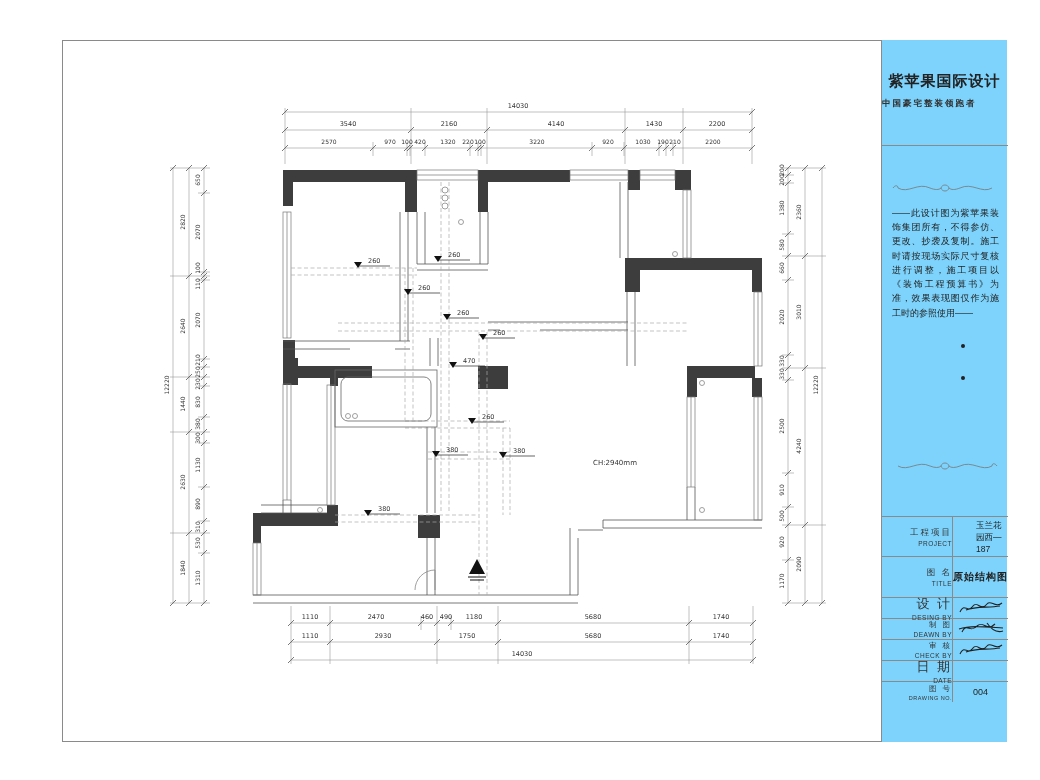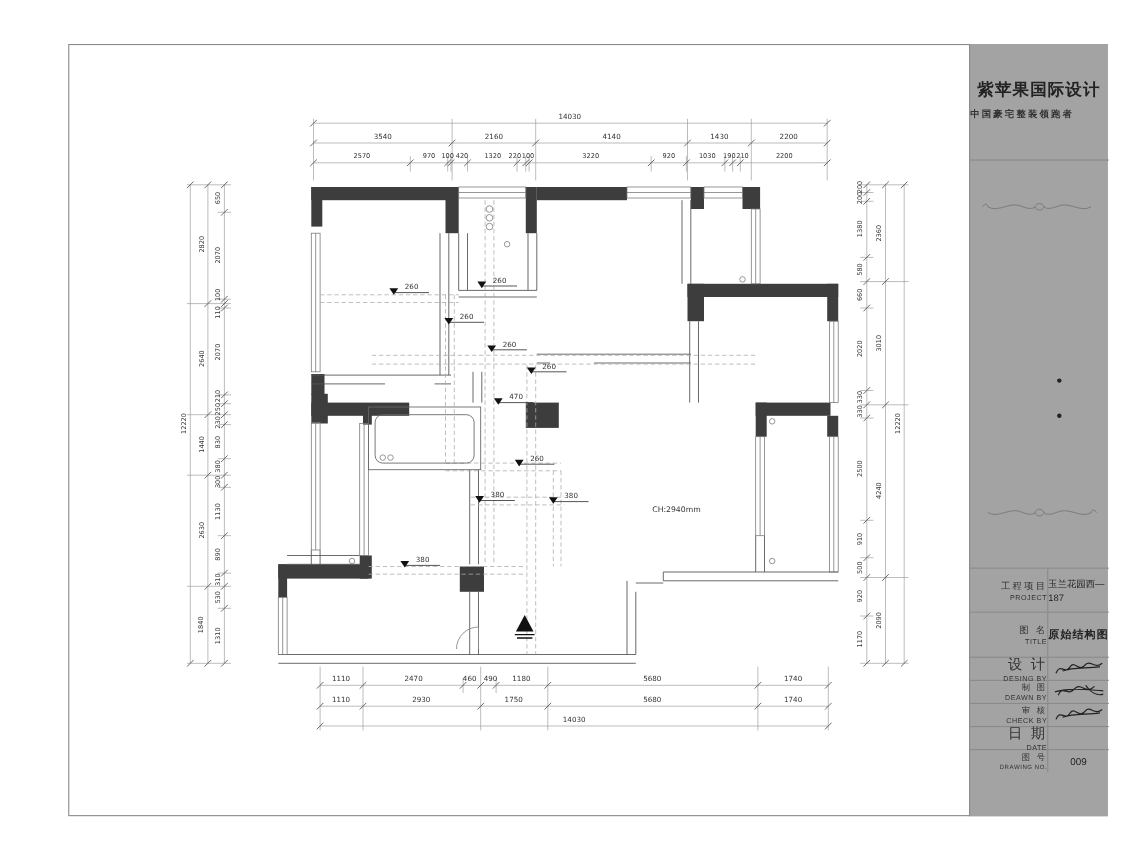--- a/index.html
+++ b/index.html
@@ -1,38 +1,38 @@
 <!DOCTYPE html>
 <html><head>
 <meta charset="utf-8">
 <style>
   html,body{margin:0;padding:0;background:#ffffff;width:1040px;height:780px;overflow:hidden;
     font-family:"Liberation Sans","DejaVu Sans",sans-serif;}
   .sheet{position:absolute;left:0;top:0;width:1040px;height:780px;background:#fff;}
   .frame{position:absolute;left:62px;top:40px;width:945px;height:702px;border:1px solid #8a8a8a;box-sizing:border-box;}
   svg.plan{position:absolute;left:0;top:0;width:1040px;height:780px;}
-  .tb{position:absolute;left:881px;top:40px;width:126px;height:702px;border-left:1px solid #8a8a8a;box-sizing:border-box;background:#a3a3a3;}
+  .tb{position:absolute;left:881px;top:40px;width:126px;height:702px;border-left:1px solid #8a8a8a;box-sizing:border-box;background:#7dd3fc;}
   .tb .abs{position:absolute;}
   .logo-name{left:0;right:0;top:32px;text-align:center;font-size:15px;font-weight:bold;color:#222;letter-spacing:1px;}
   .logo-tag{left:0;right:0;top:58px;font-size:8.5px;font-weight:bold;color:#333;letter-spacing:2px;}
   .logo-rule{left:0;top:105px;width:126px;border-top:1px solid #8a8a8a;}
   .orn{left:8px;width:110px;height:16px;}
   .orn1{top:140px;} .orn2{top:418px;}
   .disc{left:10px;top:166px;width:107px;font-size:9px;line-height:1.58;color:#222;text-align:justify;}
   .dot{width:4px;height:4px;border-radius:50%;background:#222;left:79px;}
   .dot1{top:304px;} .dot2{top:336px;}
   .contact{left:22px;top:356px;width:102px;font-size:7.5px;line-height:1.6;color:#333;}
   .contact .indent{padding-left:22px;}
   .tbl{left:0;top:476px;width:126px;}
   .row{display:flex;border-top:1px solid #8a8a8a;box-sizing:border-box;}
   .lab{width:71px;border-right:1px solid #8a8a8a;box-sizing:border-box;display:flex;flex-direction:column;align-items:flex-end;justify-content:center;color:#333;}
   .val{flex:1;display:flex;align-items:center;justify-content:center;color:#222;}
   .cn{font-size:8.5px;letter-spacing:2px;} .en{font-size:6.5px;margin-top:1px;letter-spacing:.5px;}
   .h40{height:40px;} .h41{height:41px;} .h21{height:21px;}
-  .v-proj{font-size:8.5px;} .v-title{font-size:10px;font-weight:bold;letter-spacing:1px;font-family:Liberation Serif, serif;} .v-no{font-size:9px;}
+  .v-proj{font-size:8.5px;margin-left:23px;} .v-title{font-size:10px;font-weight:bold;letter-spacing:1px;font-family:Liberation Serif, serif;} .v-no{font-size:9px;}
   .sig{width:50px;height:18px;}
 </style>
 </head>
 <body>
 
 <div class="sheet">
   <div class="frame"></div>
 
   <svg class="plan" viewBox="0 0 1040 780">
 
@@ -285,20 +285,21 @@
 
   <div class="tb">
     <div class="abs logo-name">紫苹果国际设计</div>
     <div class="abs logo-tag">中国豪宅整装领跑者</div>
     <div class="abs logo-rule"></div>
 
     <svg class="abs orn orn1" viewBox="0 0 110 16">
       <path d="M8,8 C18,14 28,2 40,8 C45,10 49,10 51,8 M102,8 C92,14 82,2 70,8 C65,10 61,10 59,8 M51,8 C52,4 58,4 59,8 C58,12 52,12 51,8 M3,8 C5,5 8,5 8,8" stroke="#777" stroke-width="0.8" fill="none"></path>
     </svg>
 
+    <div class="abs disc">——此设计图为紫苹果装饰集团所有，不得参仿、更改、抄袭及复制。施工时请按现场实际尺寸复核进行调整，施工项目以《装饰工程预算书》为准，效果表现图仅作为施工时的参照使用——</div>
 
     <div class="abs dot dot1"></div>
     <div class="abs dot dot2"></div>
 
 
     <svg class="abs orn orn2" viewBox="0 0 110 16">
       <path d="M8,8 C18,14 28,2 40,8 C45,10 49,10 51,8 M102,8 C92,14 82,2 70,8 C65,10 61,10 59,8 M51,8 C52,4 58,4 59,8 C58,12 52,12 51,8 M107,8 C105,5 102,5 102,8" stroke="#777" stroke-width="0.8" fill="none"></path>
     </svg>
 
     <div class="abs tbl">
@@ -354,17 +355,17 @@
             <span class="cn" style="font-size:13px">日  期</span>
             <span class="en">DATE</span>
           </div>
         <div class="val"></div>
       </div>
       <div class="row h21">
         <div class="lab">
             <span class="cn" style="font-size:7.5px">图  号</span>
             <span class="en" style="font-size:5.5px">DRAWING NO.</span>
           </div>
-        <div class="val v-no">009</div>
+        <div class="val v-no">004</div>
       </div>
     </div>
   </div>
 </div>
 
 </body></html>

